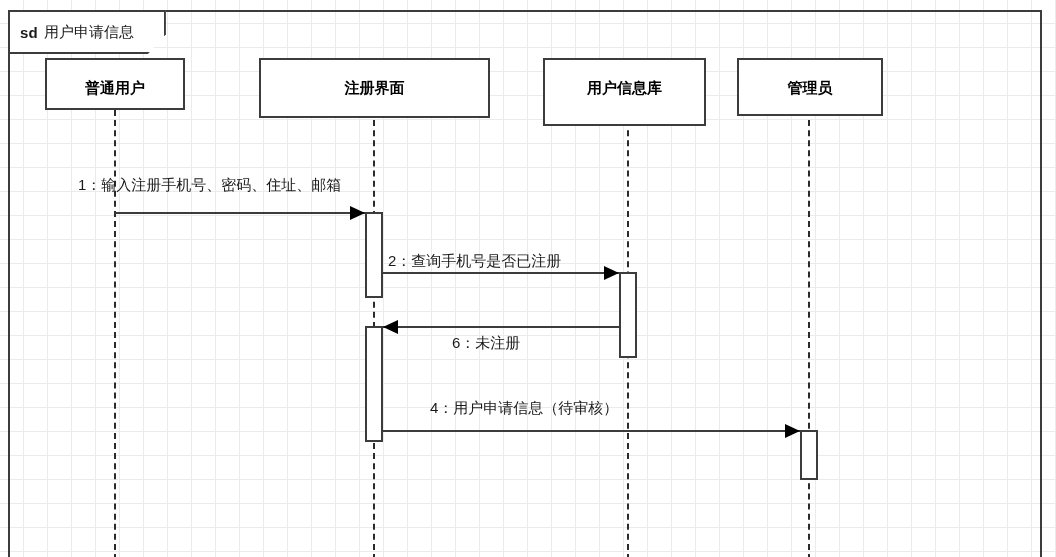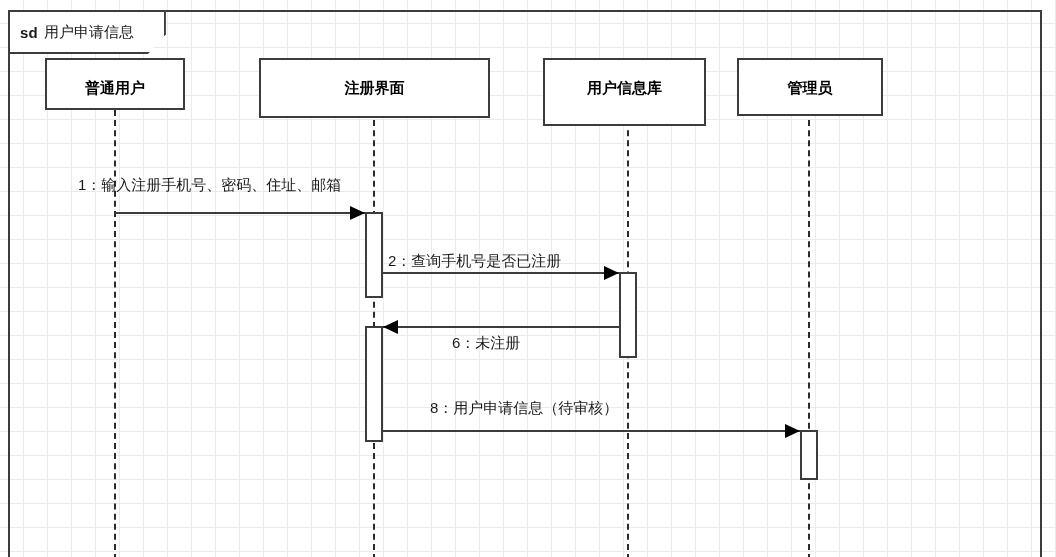--- a/index.html
+++ b/index.html
@@ -141,16 +141,16 @@
       <div class="arrow-right" style="top: 206px; left: 350px;"></div>
       <div class="msg-label" style="left: 78px; top: 176px;">1：输入注册手机号、密码、住址、邮箱</div>
       <div class="msg-line" style="left: 383px; top: 272px; width: 236px;"></div>
       <div class="arrow-right" style="top: 266px; left: 604px;"></div>
       <div class="msg-label" style="left: 388px; top: 236px; margin-top: 16px;">2：查询手机号是否已注册</div>
       <div class="msg-line" style="left: 383px; top: 326px; width: 236px;"></div>
       <div class="arrow-left" style="top: 320px; left: 383px;"></div>
       <div class="msg-label" style="left: 452px; top: 334px;">6：未注册</div>
       <div class="msg-line" style="left: 383px; top: 430px; width: 417px;"></div>
       <div class="arrow-right" style="top: 424px; left: 785px;"></div>
-      <div class="msg-label" style="left: 430px; top: 399px;">8：用户申请信息（待审核）</div>
+      <div class="msg-label" style="left: 430px; top: 399px;">4：用户申请信息（待审核）</div>
     </div>
 
 </div>
 
 </body></html>

